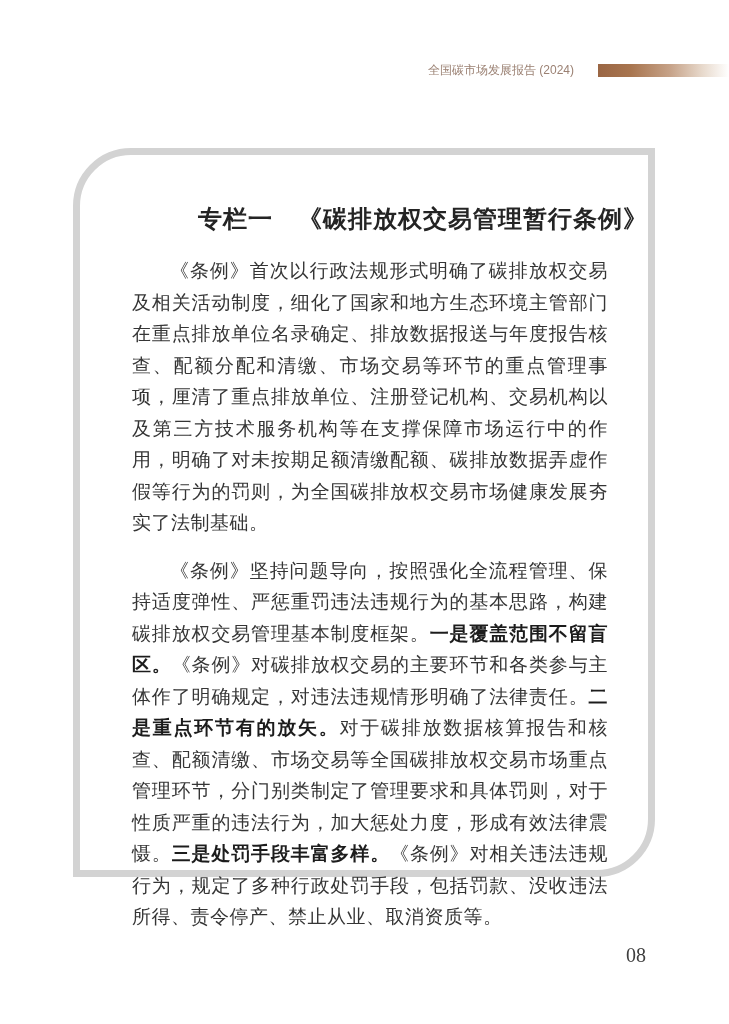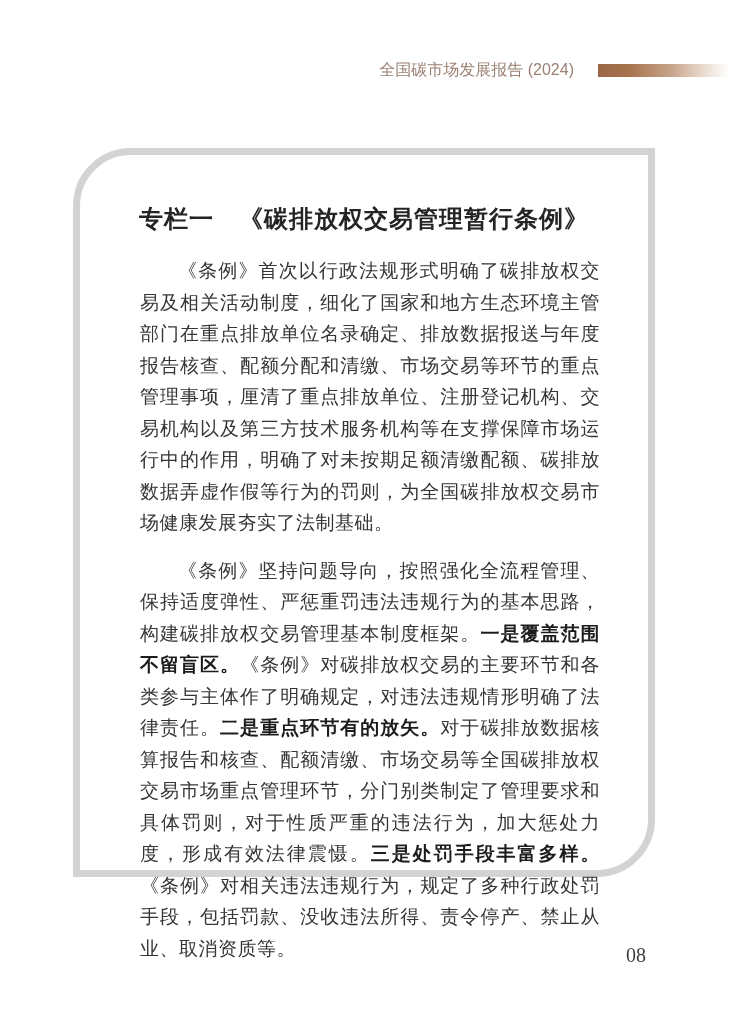--- a/index.html
+++ b/index.html
@@ -10,21 +10,21 @@
     background: #ffffff;
     font-family: "Liberation Serif", serif;
     overflow: hidden;
   }
 
   
   .header-title {
     position: absolute;
     top: 61px;
     right: 155px;
-    font-size: 16px;
+    font-size: 12px;
     line-height: 18px;
     color: #9b8173;
     font-family: "Liberation Sans", sans-serif;
     white-space: nowrap;
   }
   .header-bar {
     position: absolute;
     top: 64px;
     left: 598px;
     width: 131px;
@@ -39,32 +39,32 @@
     top: 148px;
     width: 568px;
     height: 715px;
     border: 7px solid #d3d3d3;
     border-radius: 58px 0 58px 0;
     box-sizing: content-box;
     background: #ffffff;
   }
   .box-title {
     margin: 48px 0 20px 0;
-    text-align: center;
+    text-align: right;
     font-size: 24px;
     font-weight: 700;
     letter-spacing: 1px;
     color: #242424;
     font-family: "Liberation Serif", serif;
   }
   .box-body {
     padding: 0 36px 0 48px;
   }
   .body-para {
-    margin: 12px;
+    margin: 4px;
     font-size: 19px;
     line-height: 31.5px;
     text-align: justify;
     text-indent: 2em;
     color: #353535;
     letter-spacing: 0.5px;
   }
   .body-para + .body-para { margin-top: 16px; }
   .bold-run {
     font-family: "Liberation Sans", sans-serif;

